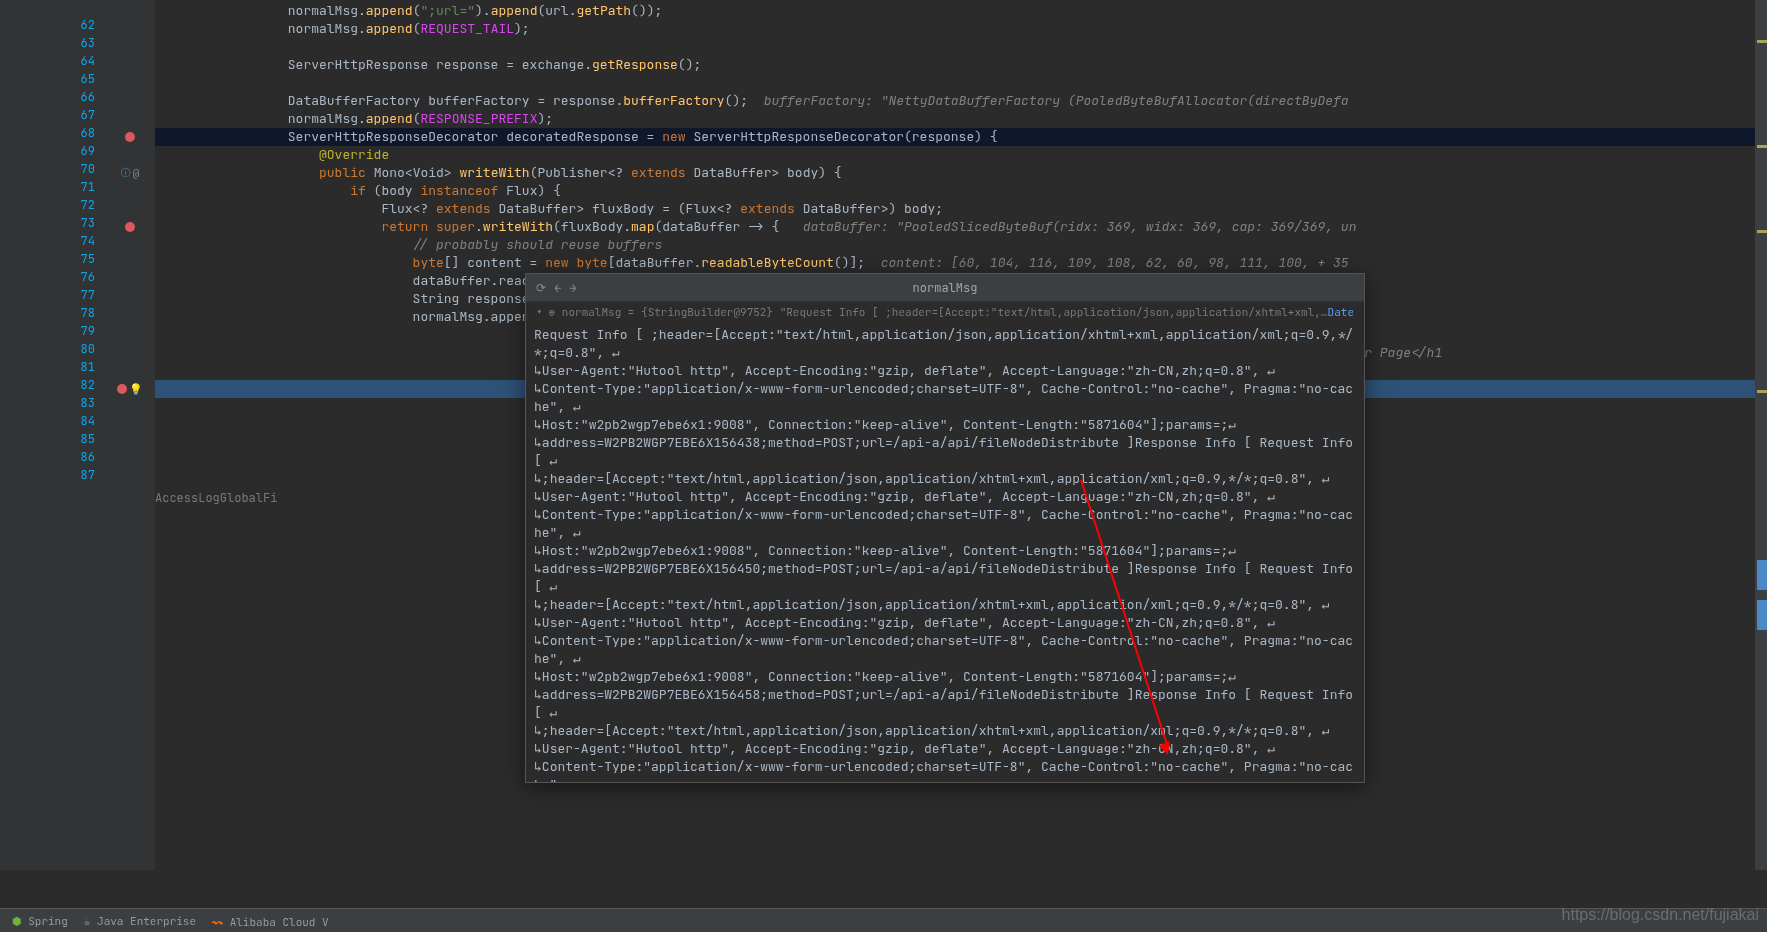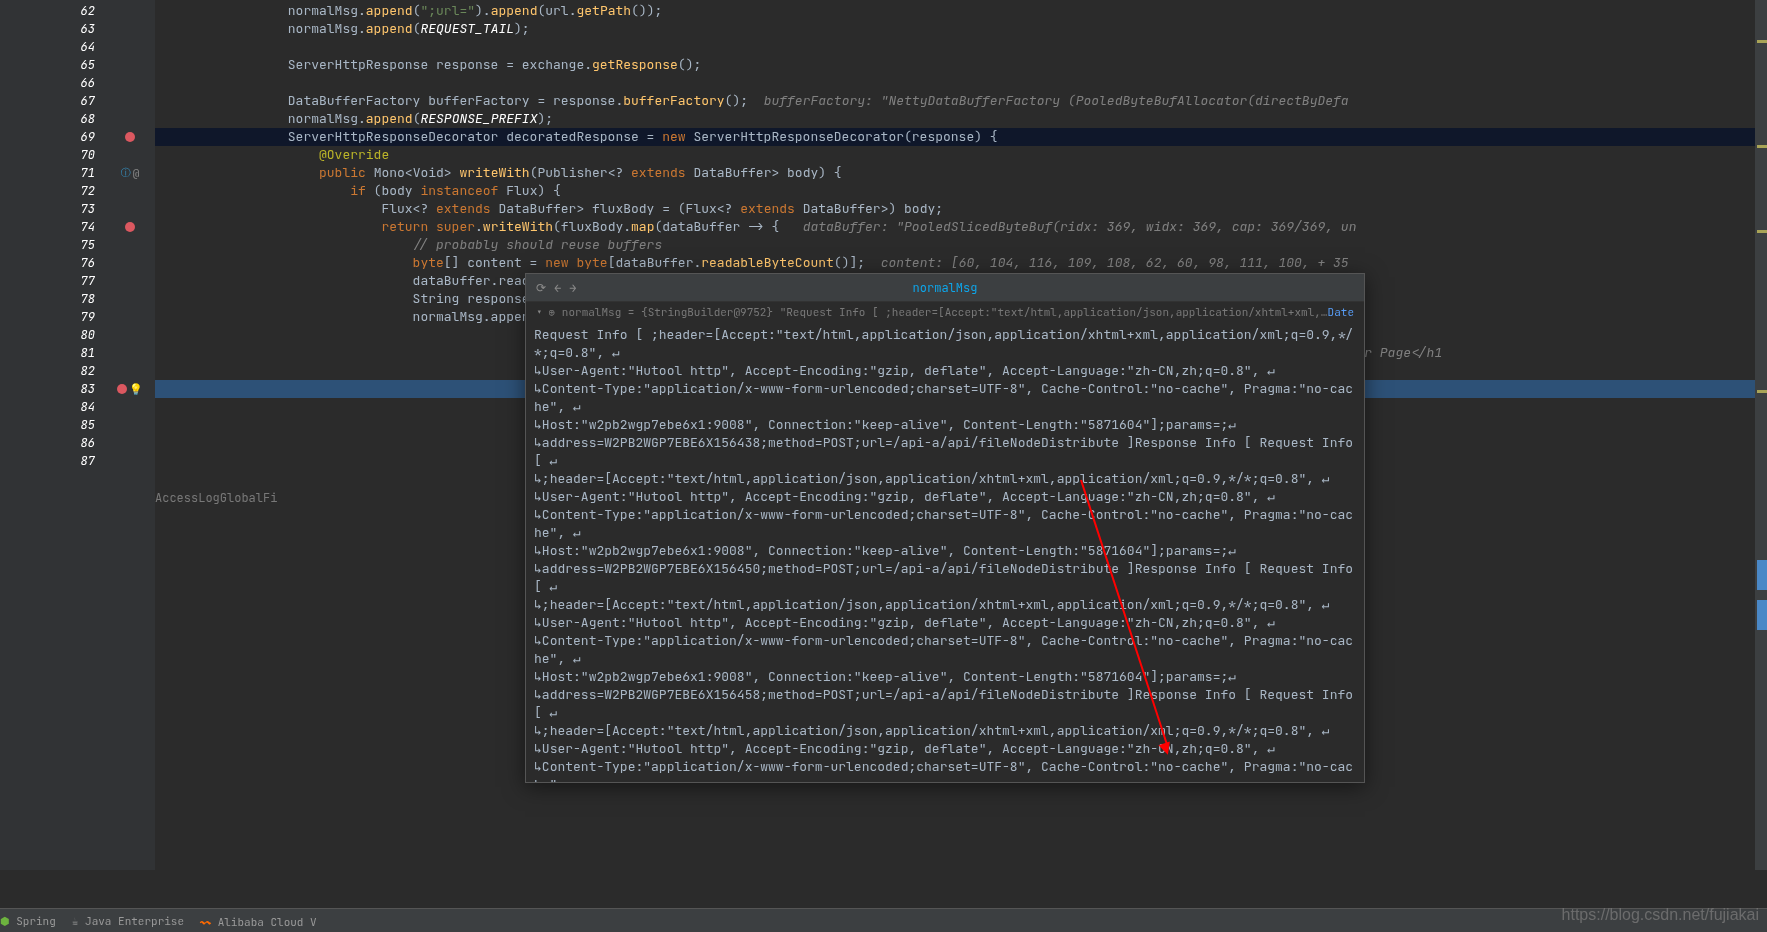--- a/index.html
+++ b/index.html
@@ -7,55 +7,55 @@
   background:#2b2b2b;
   font-family:'JetBrains Mono','Consolas',monospace;
   font-size:13px;
   color:#a9b7c6;
   overflow:hidden;
   width:1767px;
   height:932px;
   position:relative;
 }
 .editor { position:absolute; top:0; left:0; right:0; height:870px; background:#2b2b2b; display:flex; }
-.gutter { width:105px; background:#313335; text-align:right; padding-right:10px; color:#ffffff; line-height:18px; padding-top:2px; font-size:12px;font-style:italic; }
+.gutter { width:105px; background:#313335; text-align:right; padding-right:10px; color:#0ea5e9; line-height:18px; padding-top:16px; font-size:12px; }
 .gutter .ln { height:18px; }
 .marks { width:50px; background:#313335; line-height:18px; padding-top:2px; }
 .marks .mk { height:18px; display:flex; align-items:center; justify-content:center; gap:2px; }
 .code { flex:1; line-height:18px; padding-top:2px; white-space:pre; overflow:hidden; position:relative; }
 .code .line { height:18px; padding-left:8px; }
 .hl-line { background:#0f172a; }
 .hl-exec { background:#2d5177; }
 .k { color:#cc7832; }
 .str { color:#6a8759; }
 .fn { color:#ffc66d;margin-top:36px; }
 .ann { color:#bbb529; }
-.param { color:#ffffff; font-style:italic; }
+.param { color:#d946ef; }
 .cmt { color:#808080; font-style:italic; }
 .w { color:#a9b7c6; }
 .breadcrumb { position:absolute; left:155px; top:490px; color:#787878; font-size:12px; }
 .popup {
   position:absolute; left:525px; top:273px; width:840px; height:510px;
   background:#3c3f41; border:1px solid #555; box-shadow:0 4px 20px rgba(0,0,0,0.5);
   display:flex; flex-direction:column;
 }
 .popup-header { height:28px; background:#3c3f41; border-bottom:1px solid #323232; display:flex; align-items:center; padding:0 10px; color:#888; position:relative; }
-.popup-title { position:absolute; left:50%; transform:translateX(-50%); color:#0ea5e9; font-size:12px; }
+.popup-title { position:absolute; left:50%; transform:translateX(-50%); color:#a3a3a3; font-size:12px; }
 .popup-icons { display:flex; gap:8px; }
 .popup-icons span { font-size:12px; color:#888; cursor:pointer; }
 .popup-subheader { height:20px; background:#2b2b2b; padding:0 10px; color:#787878; font-size:11px; display:flex; align-items:center; }
 .popup-subheader .view-link { color:#589df6; margin-left:auto; }
 .popup-body { flex:1; background:#2b2b2b; padding:4px 8px; color:#a9b7c6; font-size:13px; line-height:18px; white-space:pre-wrap; word-break:break-all; overflow:hidden; }
 .arrow-line { position:absolute; left:1080px; top:480px; width:2px; height:280px; background:red; transform:rotate(-18deg); transform-origin:top; }
 .arrow-head { position:absolute; left:1160px; top:743px; width:0; height:0; border-left:6px solid transparent; border-right:6px solid transparent; border-top:12px solid red; transform:rotate(-18deg); }
 .right-gutter { position:absolute; right:0; top:0; width:12px; height:870px; background:#3c3f41; }
 .rg-mark { position:absolute; right:0; width:10px; height:3px; }
 .rg-y { background:#a9a457; }
 .rg-b { background:#4a88c7; }
-.bottom-bar { position:absolute; bottom:0; left:0; right:0; height:24px; background:#3c3f41; border-top:1px solid #555; display:flex; align-items:center; padding:0 0; gap:16px; color:#999; font-size:11px; }
+.bottom-bar { position:absolute; bottom:0; left:0; right:0; height:24px; background:#3c3f41; border-top:1px solid #555; display:flex; align-items:center; padding:0 12px; gap:16px; color:#999; font-size:11px; }
 .bottom-bar .spring-icon { color:#6db33f; }
 .bottom-bar .aliyun-icon { color:#ff6a00; }
 .watermark { position:absolute; right:8px; bottom:8px; color:#777; font-size:16px; opacity:0.8; font-family:sans-serif; }
 .dot-red { width:10px; height:10px; background:#db5860; border-radius:50%; display:inline-block; }
 .bulb { color:#f0a732; font-size:11px; }
 .blue-i { color:#3592c4; font-size:10px; }
 .at { color:#888; font-size:11px; }
 </style>
 </head>
 <body>

